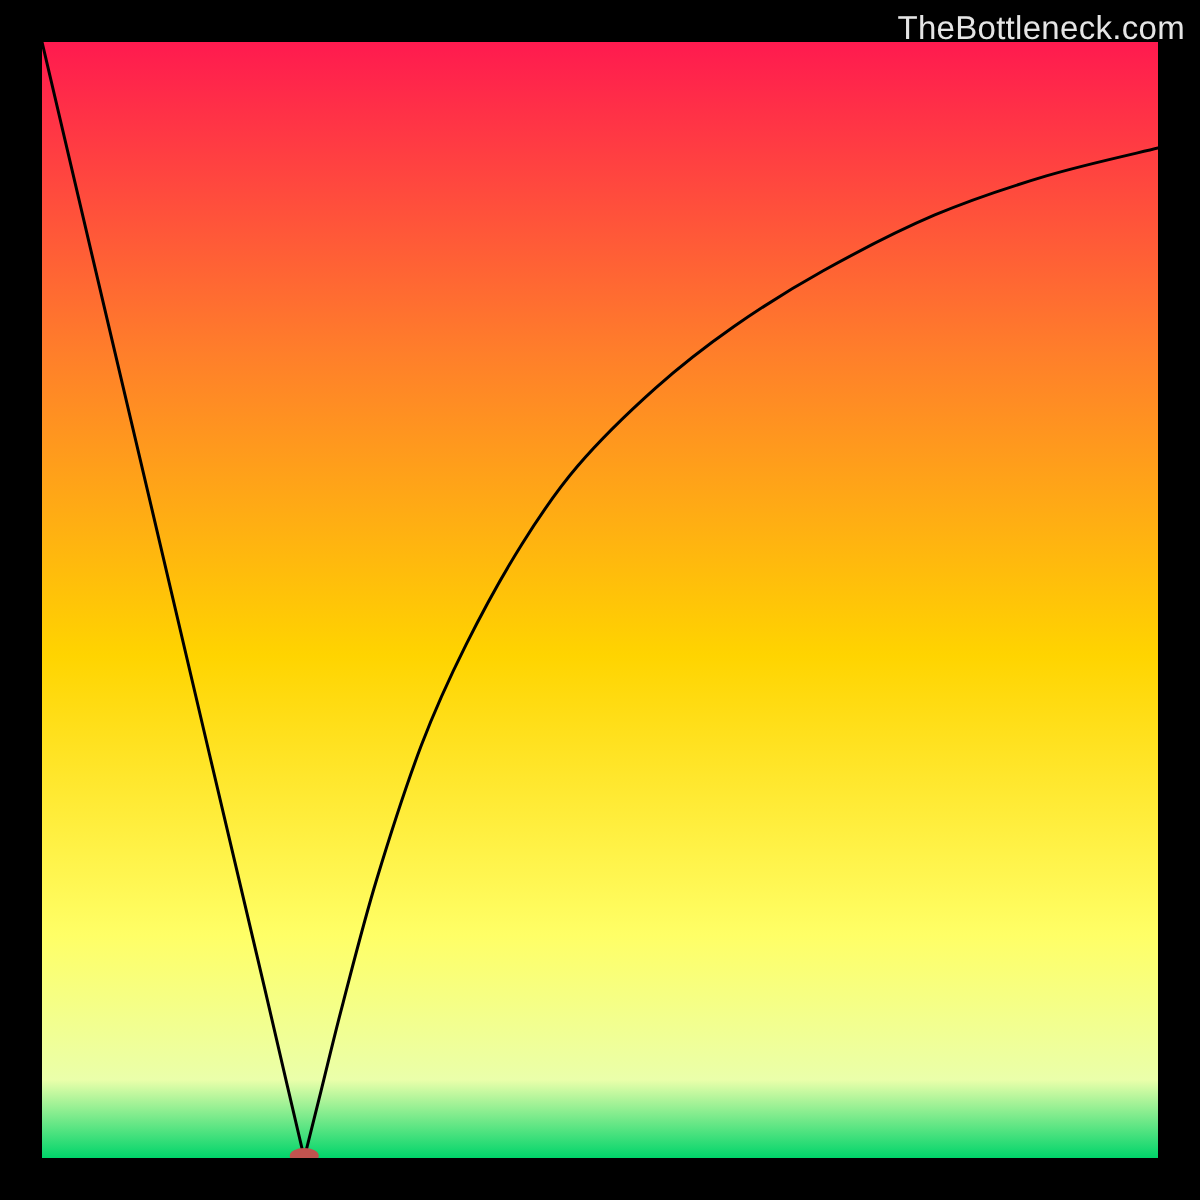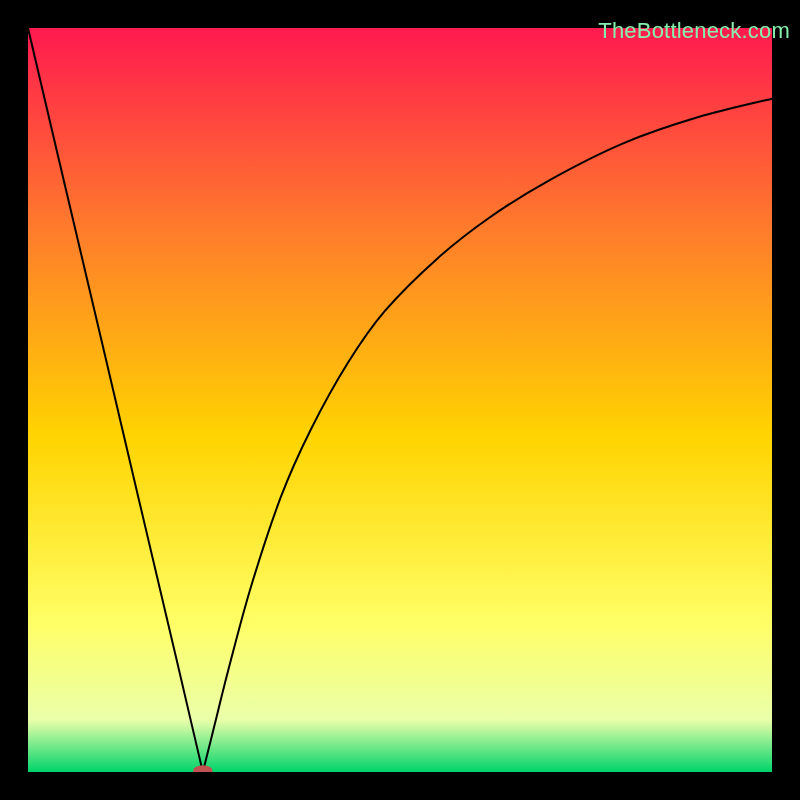--- a/index.html
+++ b/index.html
@@ -12,23 +12,23 @@
     overflow: hidden;
   }
   .frame {
     position: relative;
     width: 800px;
     height: 800px;
     background: #000;
   }
   .watermark {
     position: absolute;
-    top: 18px;
+    top: 6px;
     right: 10px;
-    color: #86efac;
+    color: #e5e5e5;
     font-size: 22px;
     font-weight: 400;
     letter-spacing: 0.2px;
     z-index: 5;
   }
   .plot {
     position: absolute;
     left: 28px;
     top: 28px;
     width: 744px;

